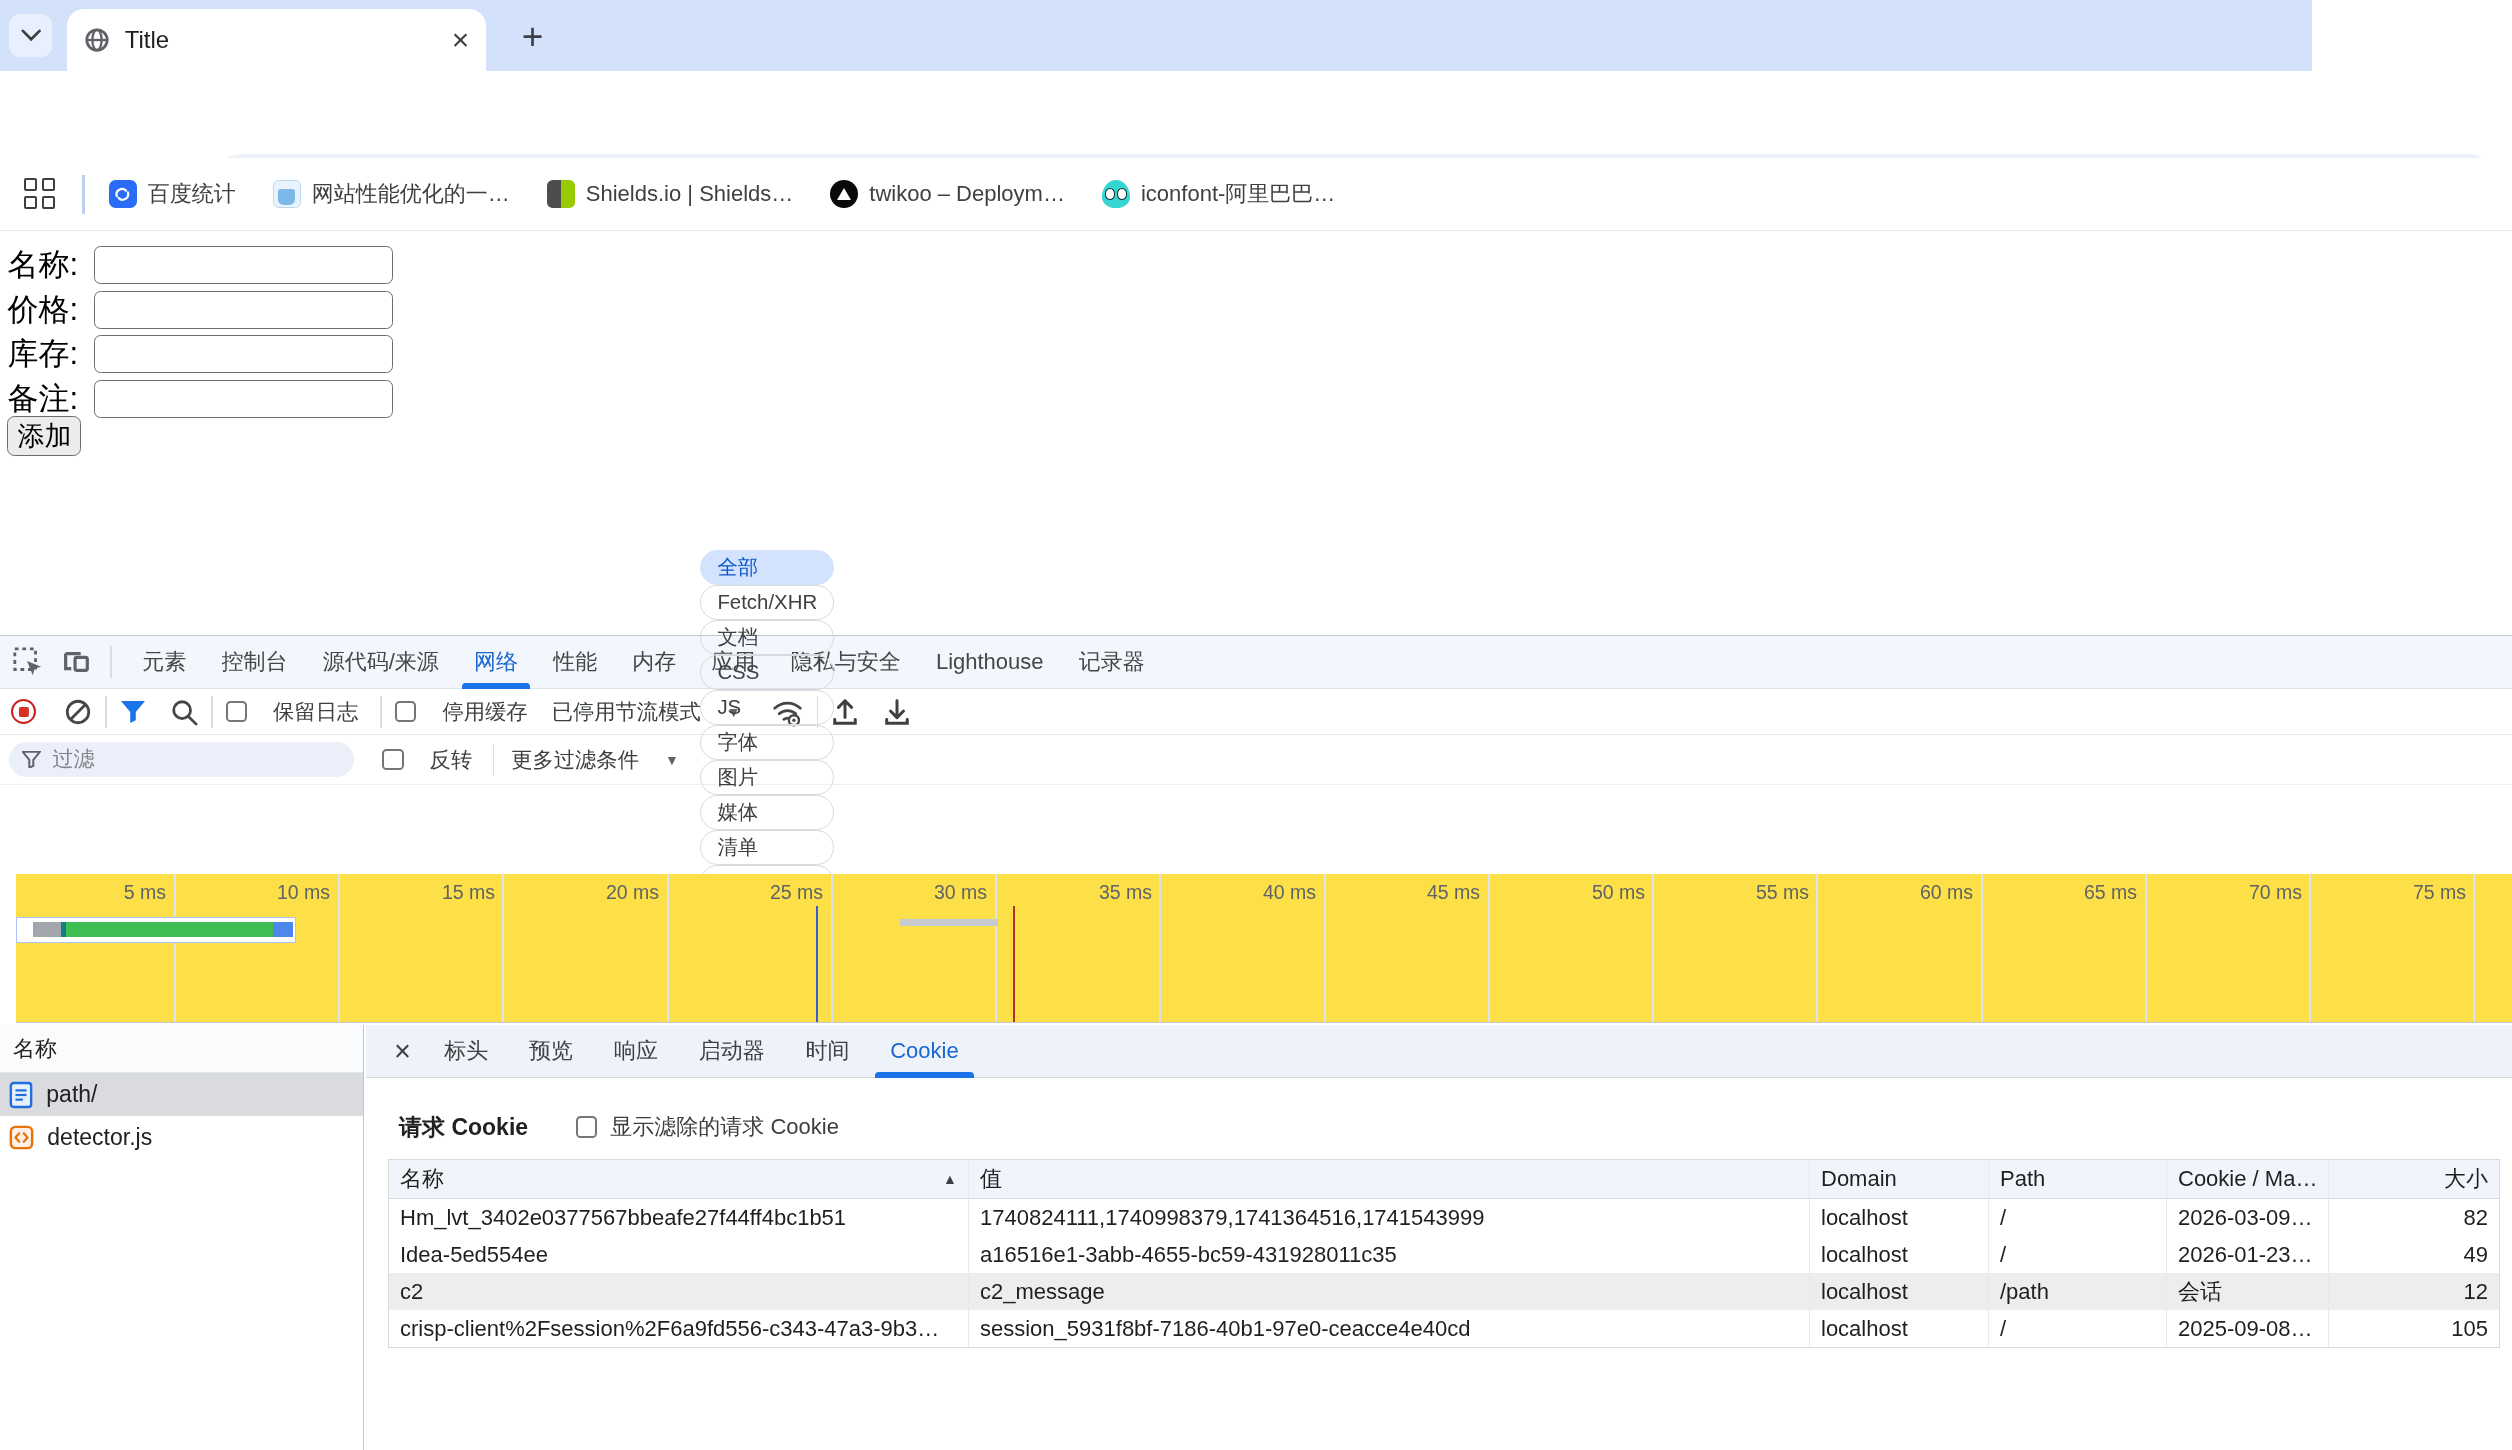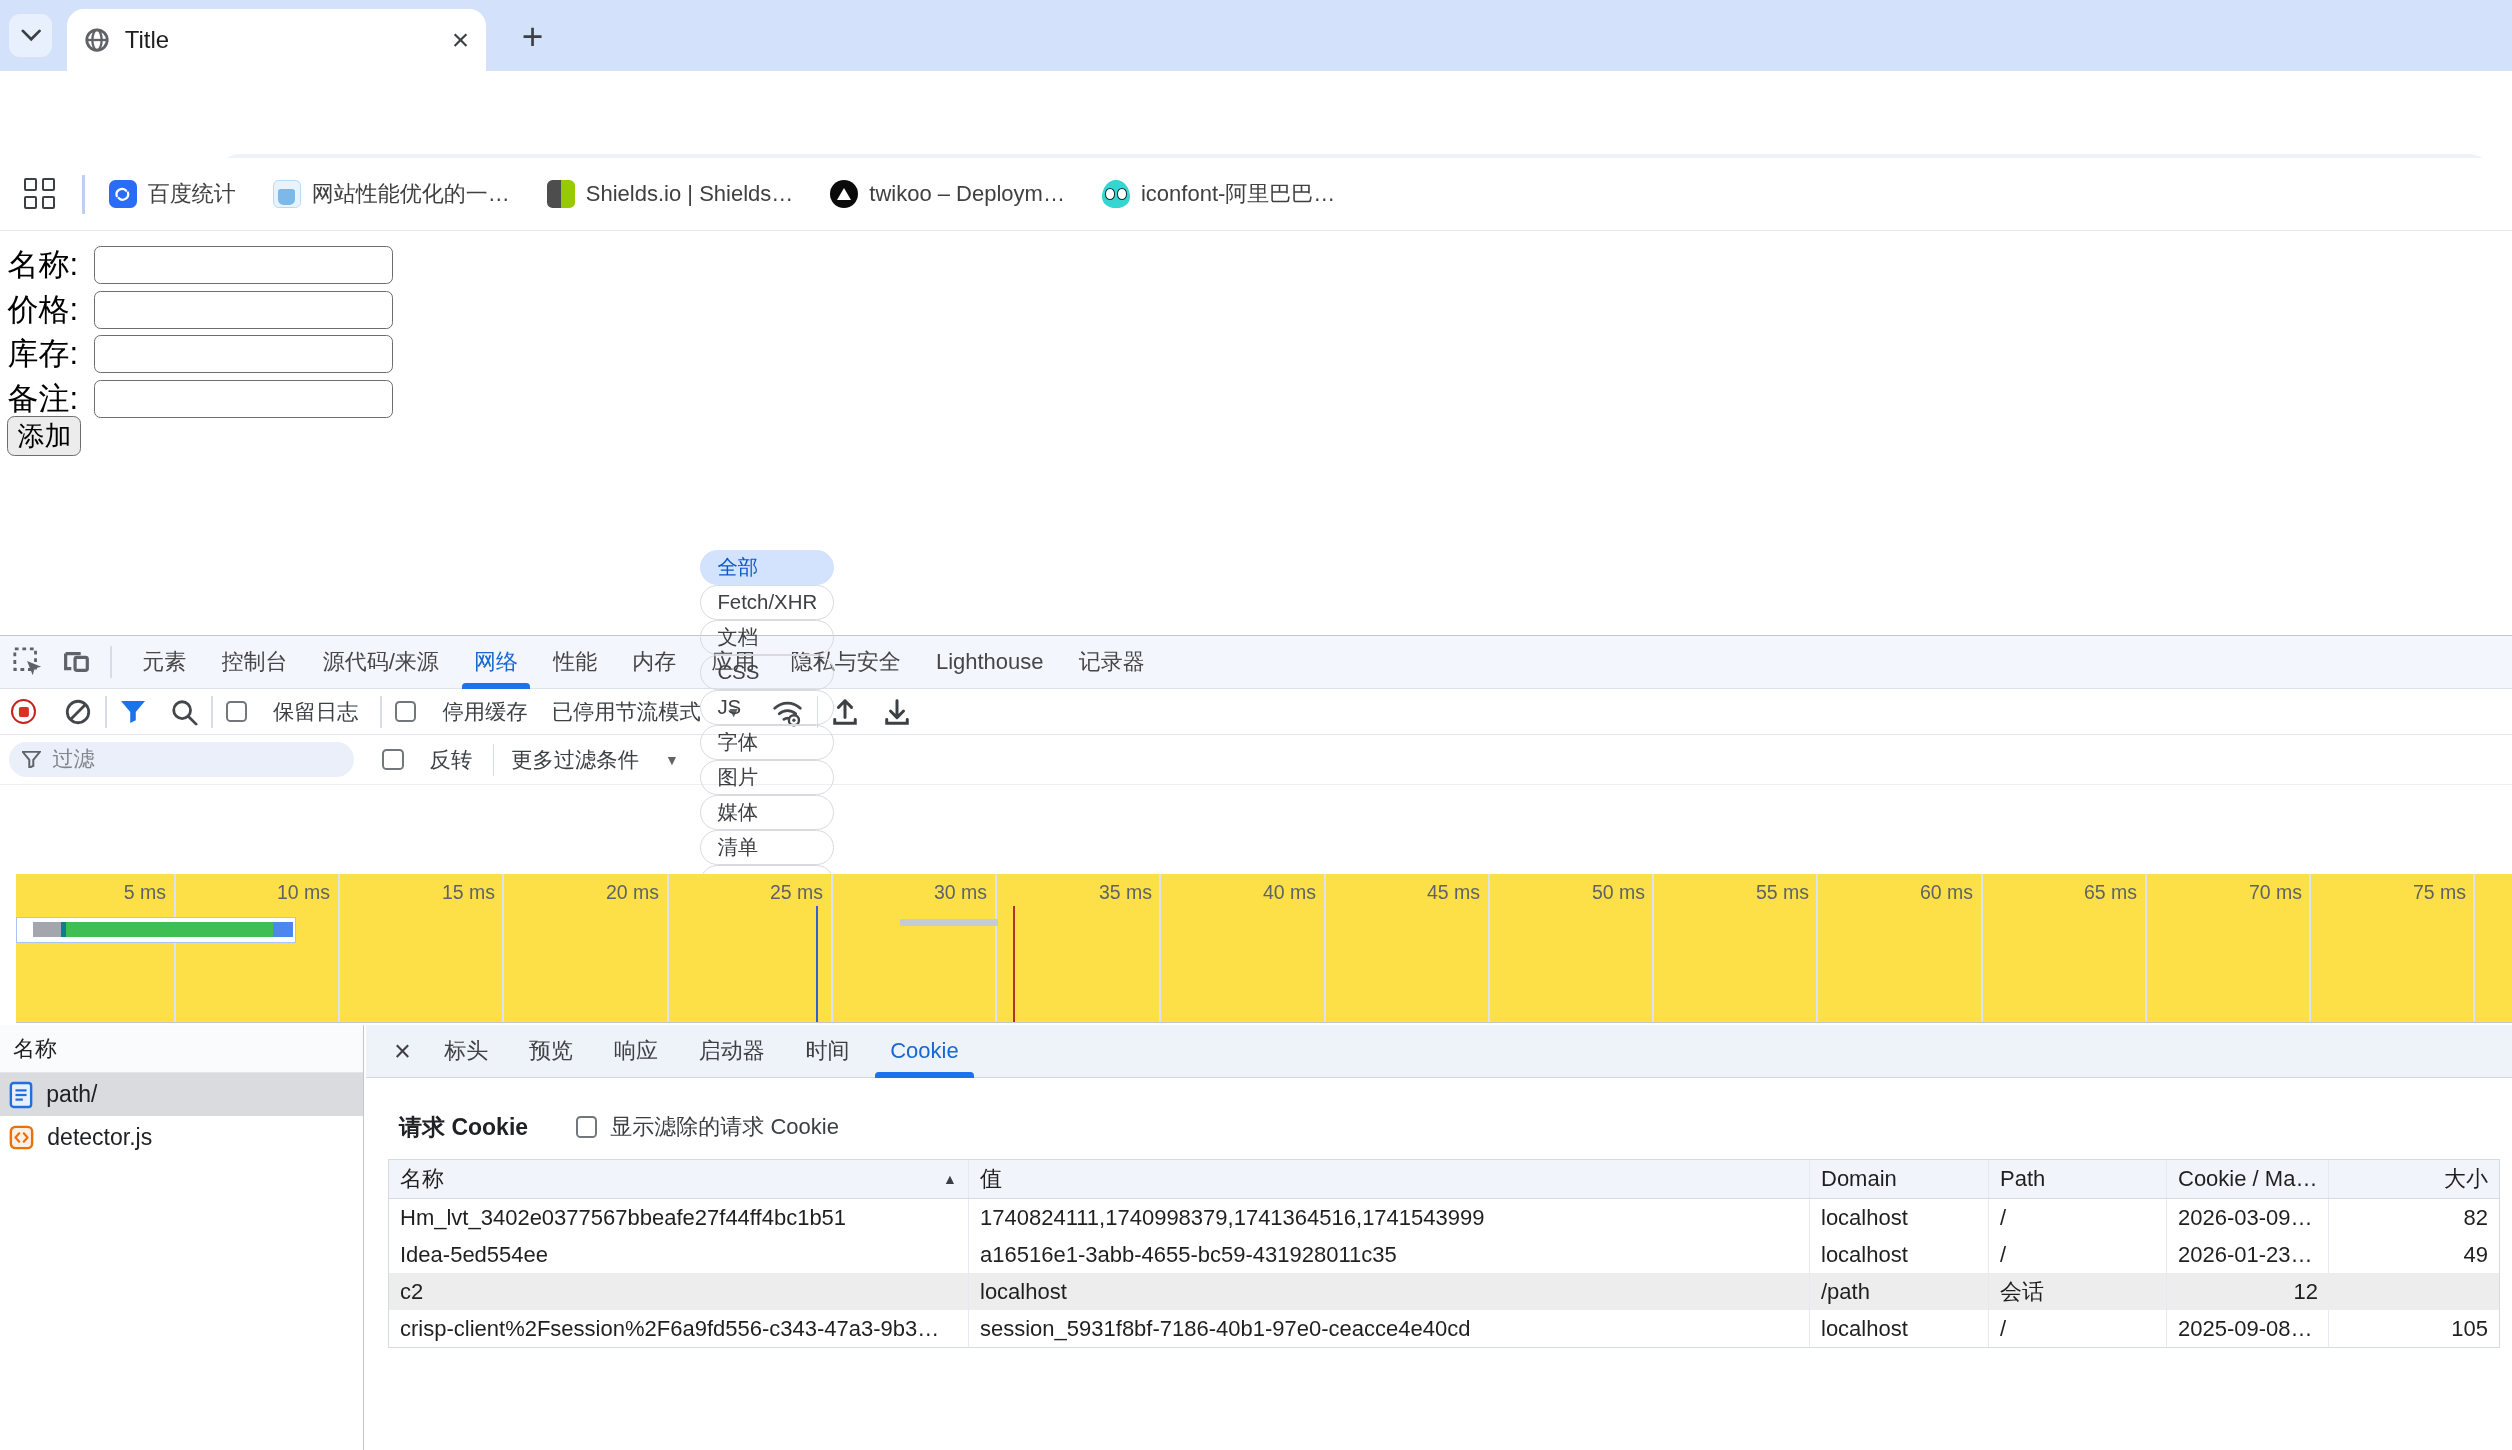--- a/index.html
+++ b/index.html
@@ -1,21 +1,21 @@
 <!DOCTYPE html>
 <html style="font-size:15px"><head>
 <meta charset="utf-8">
 <style>
   html,body{margin:0;padding:0;background:#fff;}
   *{box-sizing:border-box;font-family:"Liberation Sans","DejaVu Sans",sans-serif;}
   #stage{position:relative;width:2512px;height:1451px;overflow:hidden;background:#fff;}
   .abs{position:absolute;}
 
   
-  #tabstrip{left:0;top:0;width:2512px;height:71px;background:#d4e1fb;}
+  #tabstrip{left:0;top:0;width:2312px;height:71px;background:#d4e1fb;}
   .chevron-btn{left:9.3px;top:14px;width:43px;height:43px;border-radius:11px;background:#e9f0fd;display:flex;align-items:center;justify-content:center;}
   .tab{left:67px;top:9.3px;width:419px;height:62px;background:#fff;border-radius:16.7px 16.7px 0 0;display:flex;align-items:center;padding:0 16.7px;}
   .tab-title{font-size:24px;color:#1f1f1f;margin-left:15px;flex:1;}
   .tab-close{font-size:30px;color:#3c4043;line-height:1;cursor:default;}
   .newtab-btn{left:512px;top:16.7px;width:41px;height:41px;font-size:37px;color:#3c4043;display:flex;align-items:center;justify-content:center;}
   #toolbar{left:0;top:71px;width:2512px;height:86px;background:#fff;}
   .navbtn{top:92px;width:45px;height:45px;display:flex;align-items:center;justify-content:center;}
   .url-pill{left:210px;top:83px;width:2289px;height:63px;border-radius:32px;background:#edf1f8;display:flex;align-items:center;padding:0 20.4px;}
   .url-text{font-size:26px;color:#1f1f1f;margin-left:16.7px;}
   #bookmarks{left:0;top:158px;width:2512px;height:73px;background:#fff;border-bottom:1.9px solid #e7e9ec;display:flex;align-items:center;}
@@ -516,20 +516,21 @@
         <div class="ck-grid-row">
           <div class="ck-cell">Idea-5ed554ee</div>
           <div class="ck-cell">a16516e1-3abb-4655-bc59-431928011c35</div>
           <div class="ck-cell">localhost</div>
           <div class="ck-cell">/</div>
           <div class="ck-cell">2026-01-23…</div>
           <div class="ck-cell">49</div>
         </div>
         <div class="ck-grid-row shaded">
           <div class="ck-cell">c2</div>
+          <div class="ck-cell">c2_message</div>
           <div class="ck-cell">localhost</div>
           <div class="ck-cell">/path</div>
           <div class="ck-cell">会话</div>
           <div class="ck-cell">12</div>
         </div>
         <div class="ck-grid-row">
           <div class="ck-cell">crisp-client%2Fsession%2F6a9fd556-c343-47a3-9b3…</div>
           <div class="ck-cell">session_5931f8bf-7186-40b1-97e0-ceacce4e40cd</div>
           <div class="ck-cell">localhost</div>
           <div class="ck-cell">/</div>

